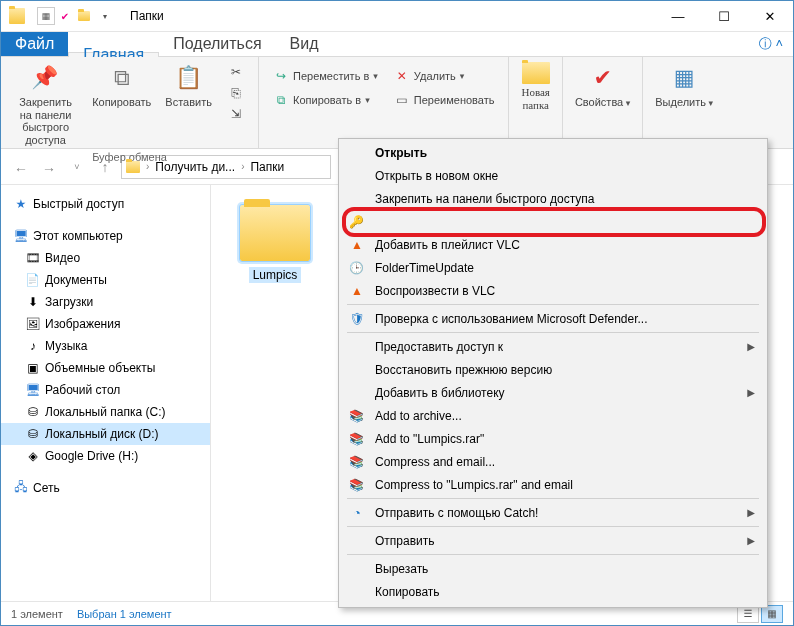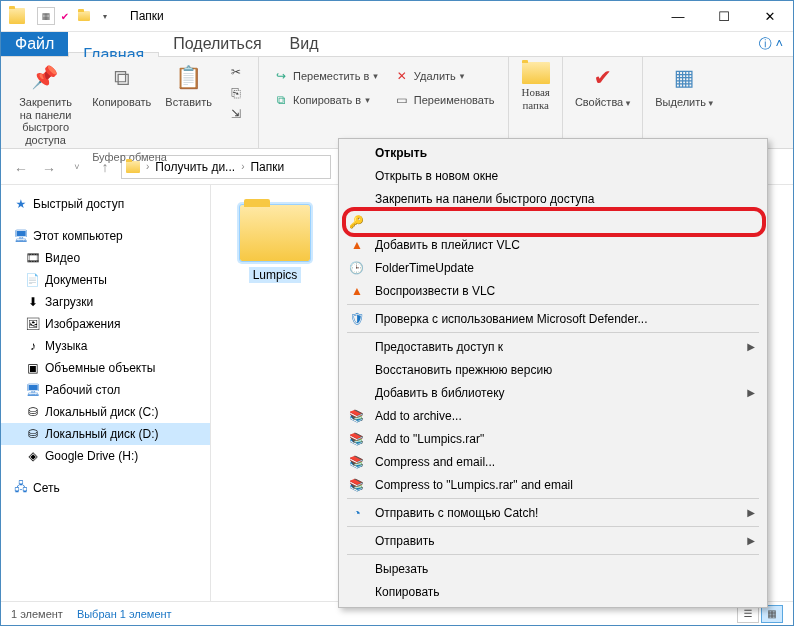--- a/index.html
+++ b/index.html
@@ -225,21 +225,21 @@
       <div class="sbitem sub">
           <span class="ico">▣</span>
           <span>Объемные объекты</span>
         </div>
       <div class="sbitem sub">
           <span class="ico" style="color:#2a7ad1;">🖥</span>
           <span>Рабочий стол</span>
         </div>
       <div class="sbitem sub">
           <span class="ico">⛁</span>
-          <span>Локальный диск (C:)</span>
+          <span>Локальный папка (C:)</span>
         </div>
       <div class="sbitem sub sel">
           <span class="ico">⛁</span>
           <span>Локальный диск (D:)</span>
         </div>
       <div class="sbitem sub">
           <span class="ico">◈</span>
           <span>Google Drive (H:)</span>
         </div>
       <div class="sbspace"></div>

